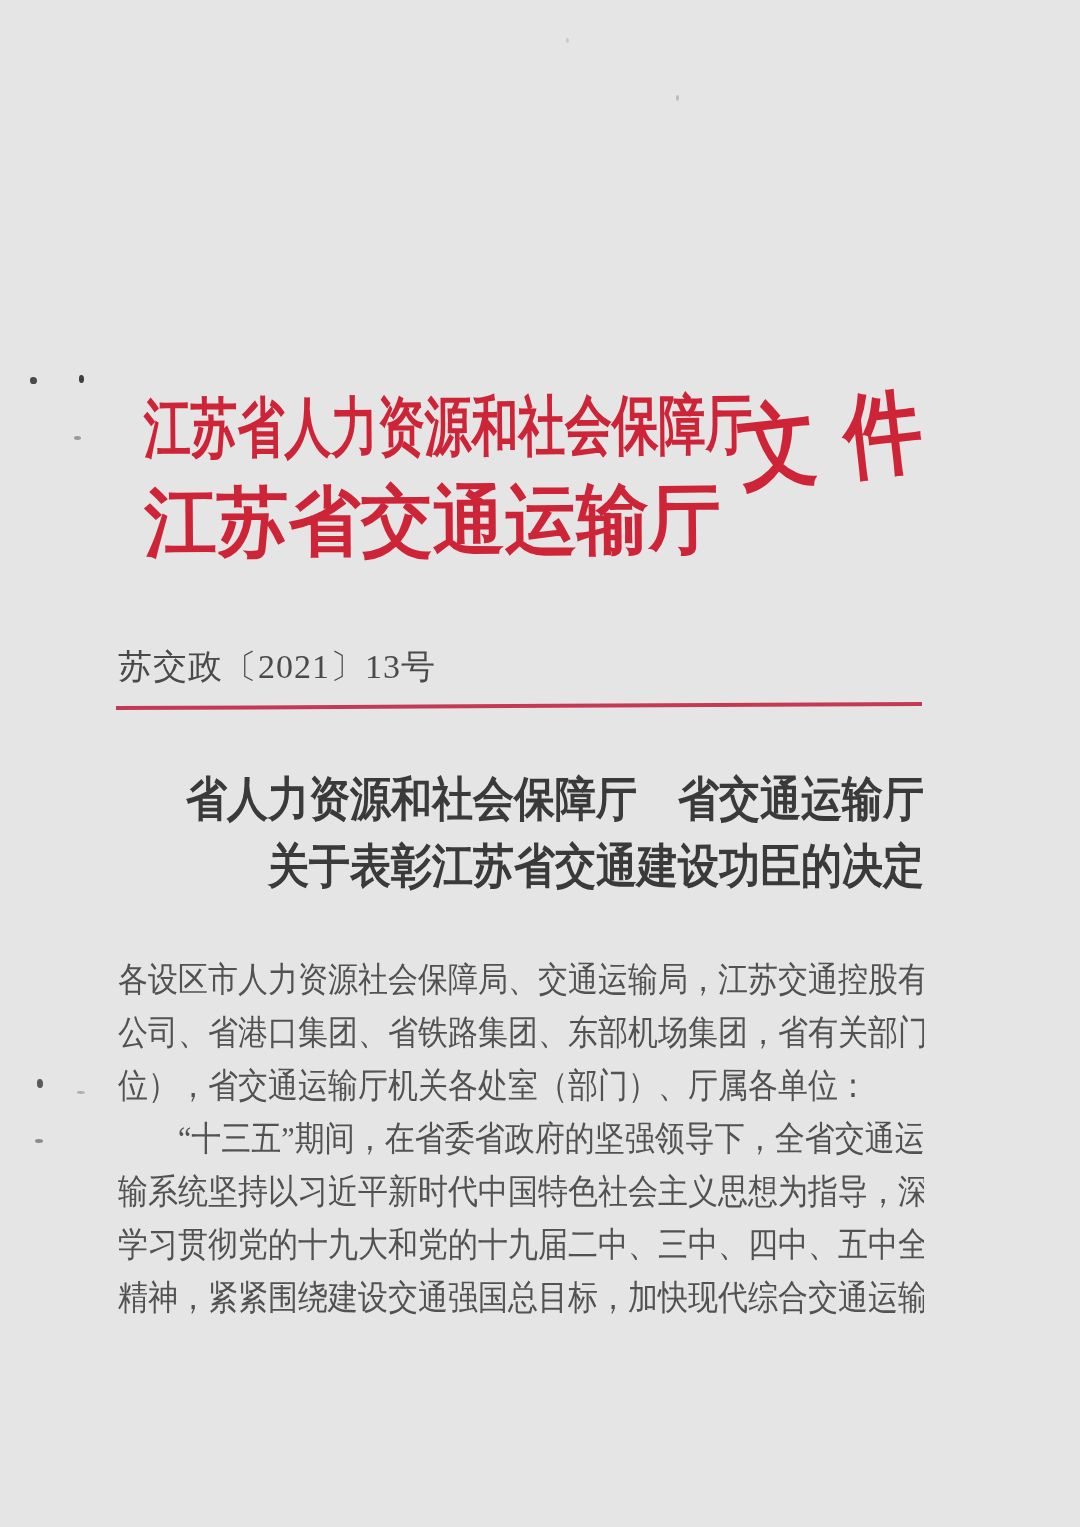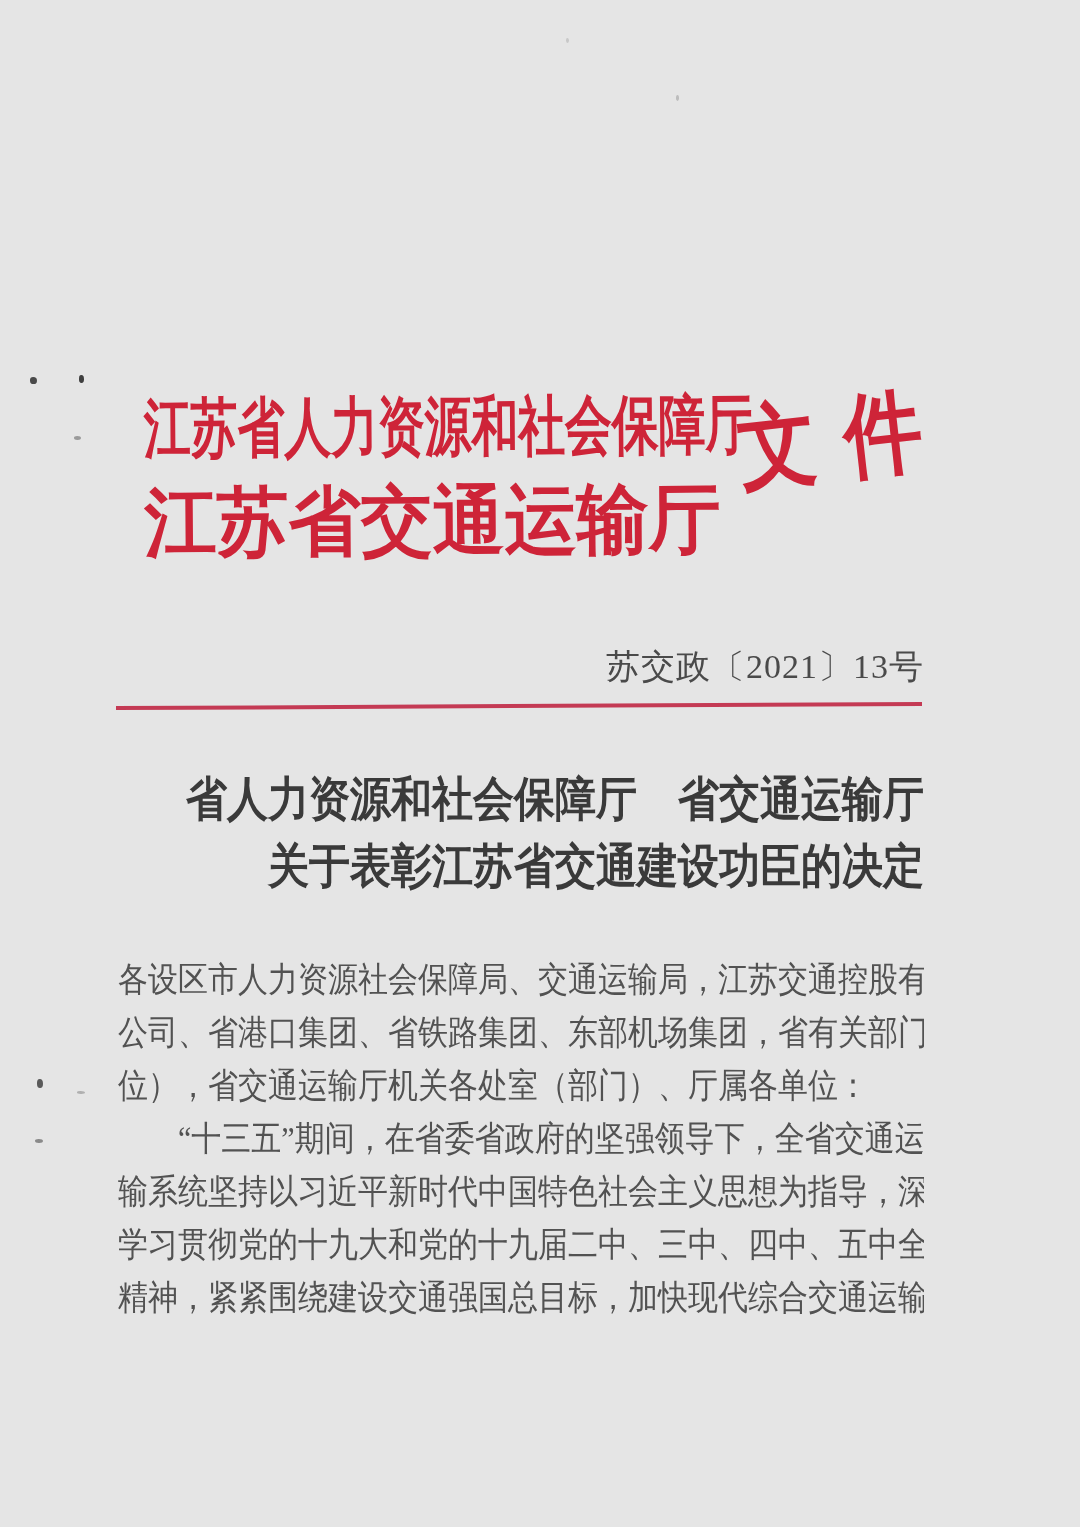--- a/index.html
+++ b/index.html
@@ -30,21 +30,21 @@
   .docword {
     position: absolute; left: 737px; top: 402px;
     font-size: 78px; font-weight: bold; line-height: 1;
     letter-spacing: 28px; white-space: nowrap;
     transform: rotate(-6deg) scaleY(1.18); transform-origin: center;
   }
 
   
   .docnum {
     position: absolute; left: 118px; top: 644px; width: 806px;
-    text-align: right;
+    text-align: left;
     font-size: 34px; color: #4a4a4a; letter-spacing: 1px;
     white-space: nowrap;
   }
 
   
   .divider {
     position: absolute; left: 116px; top: 704px;
     width: 806px; height: 4px;
     transform: rotate(-0.3deg);
   }

